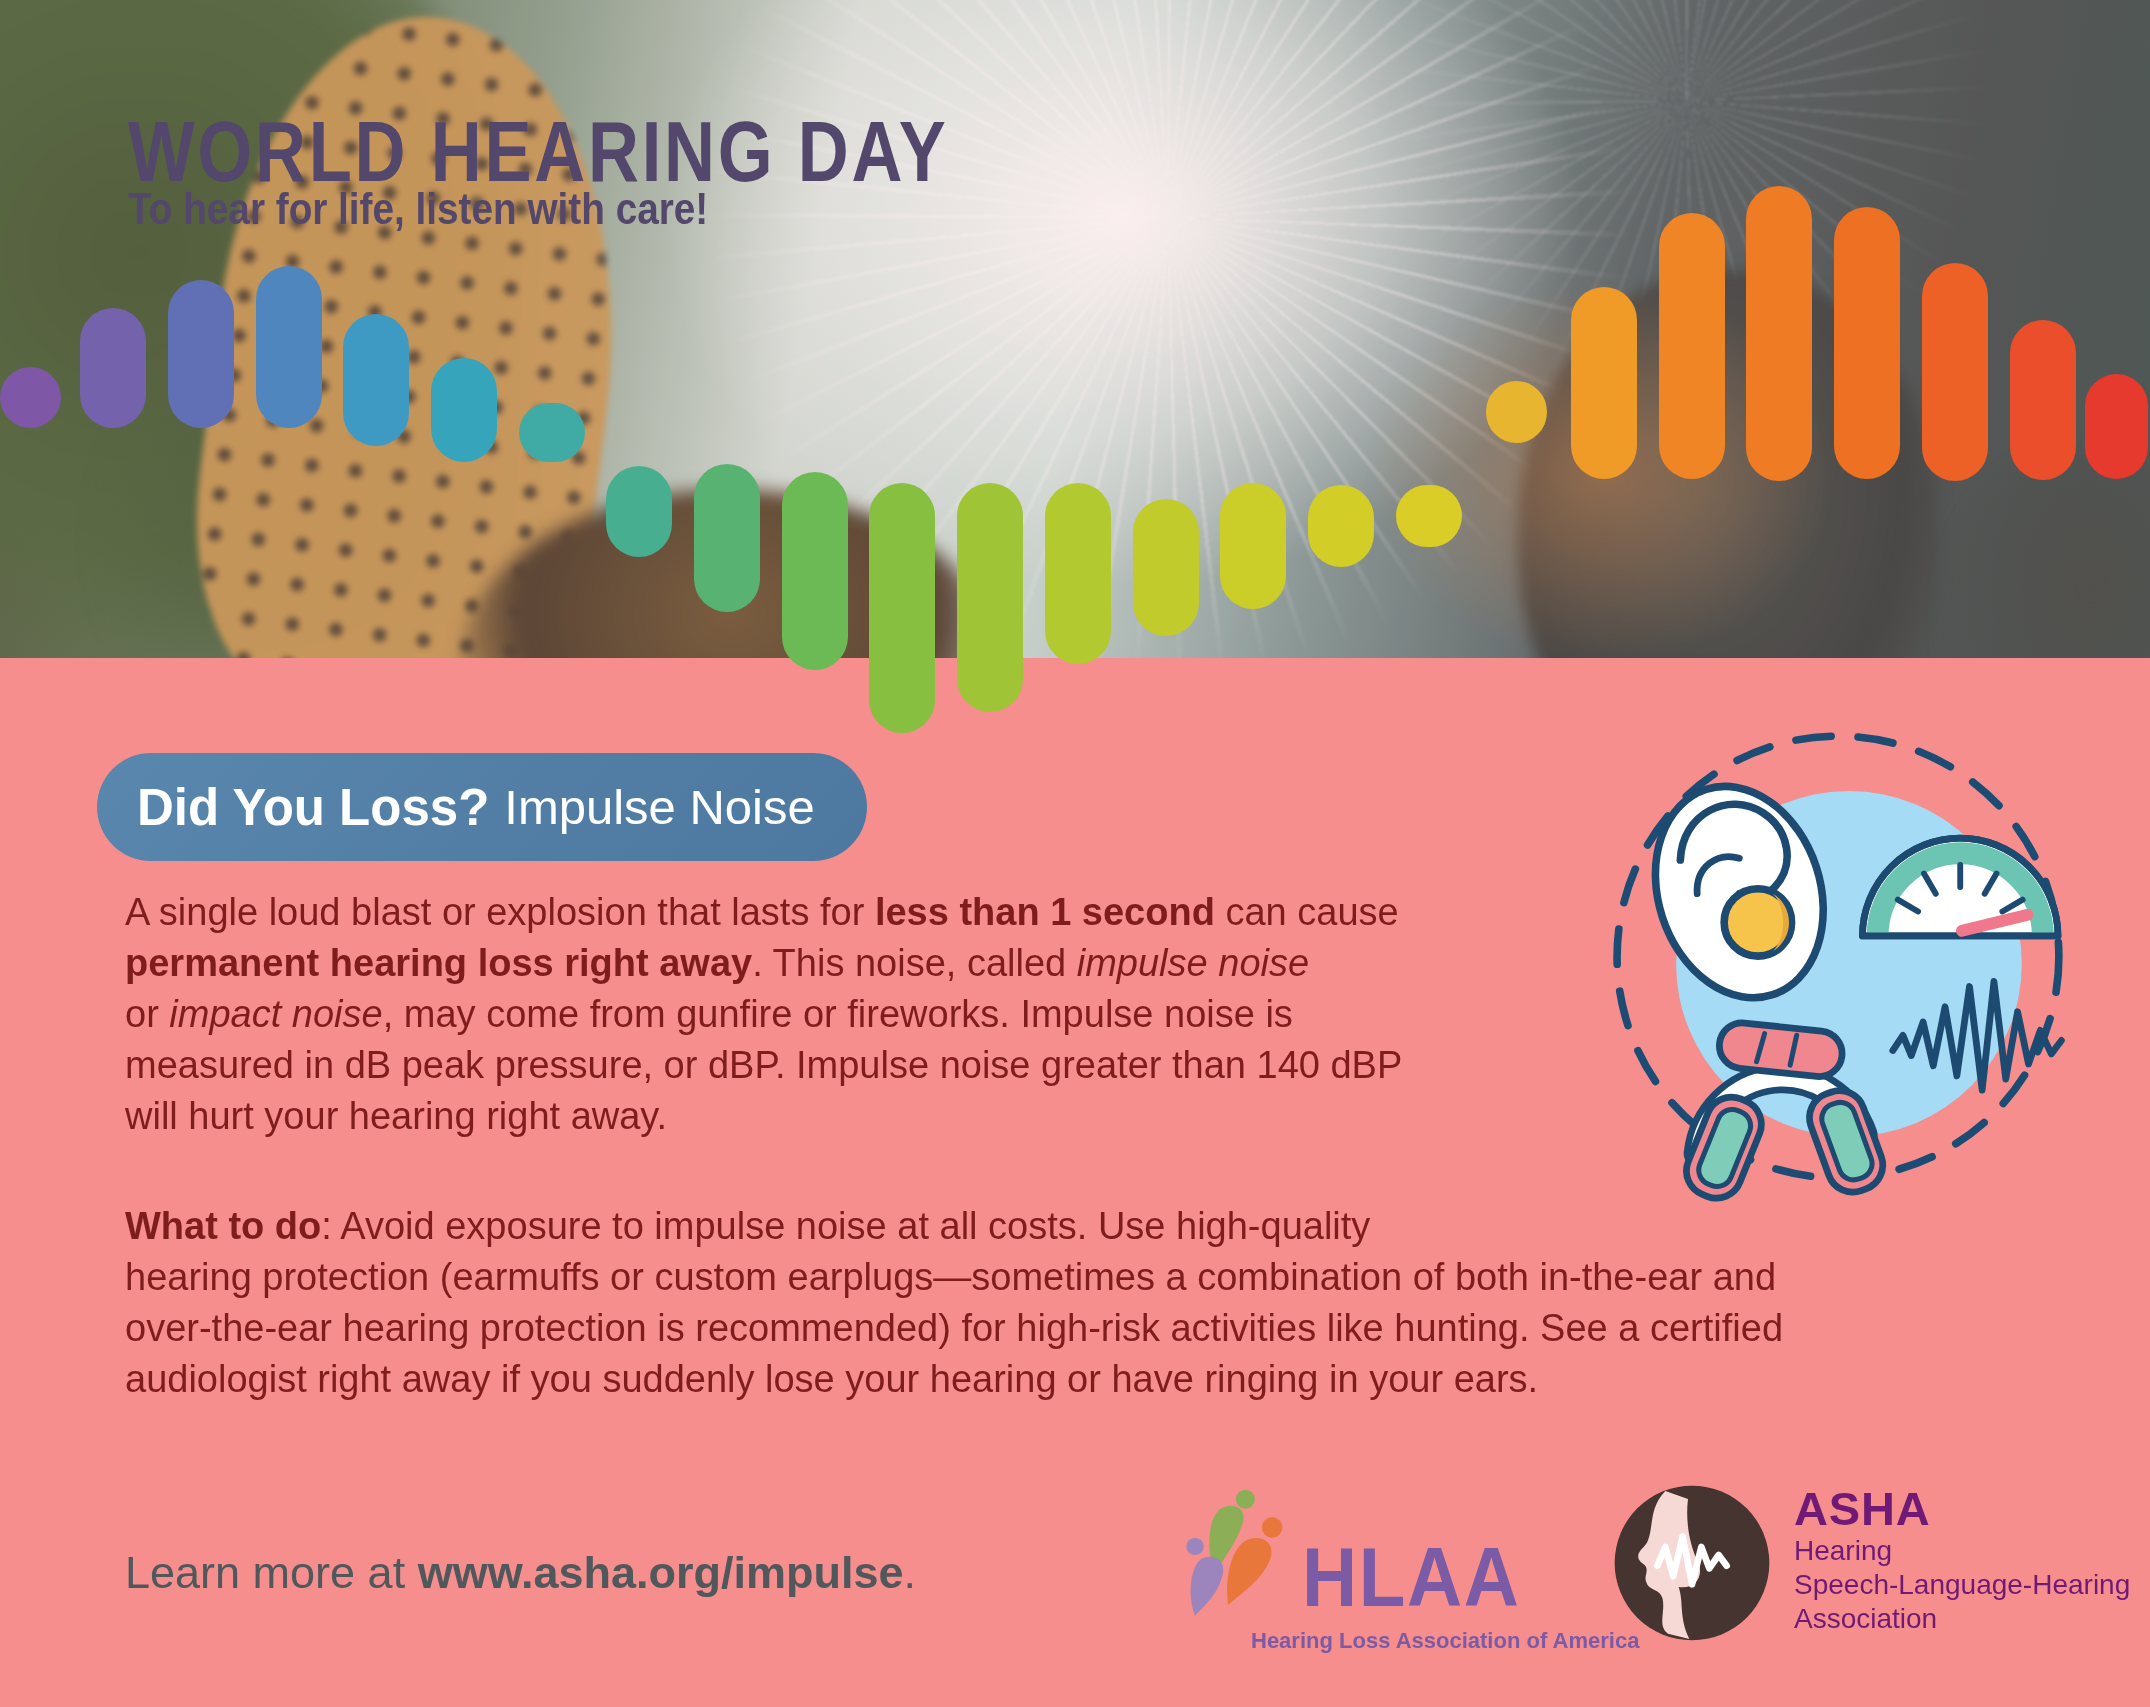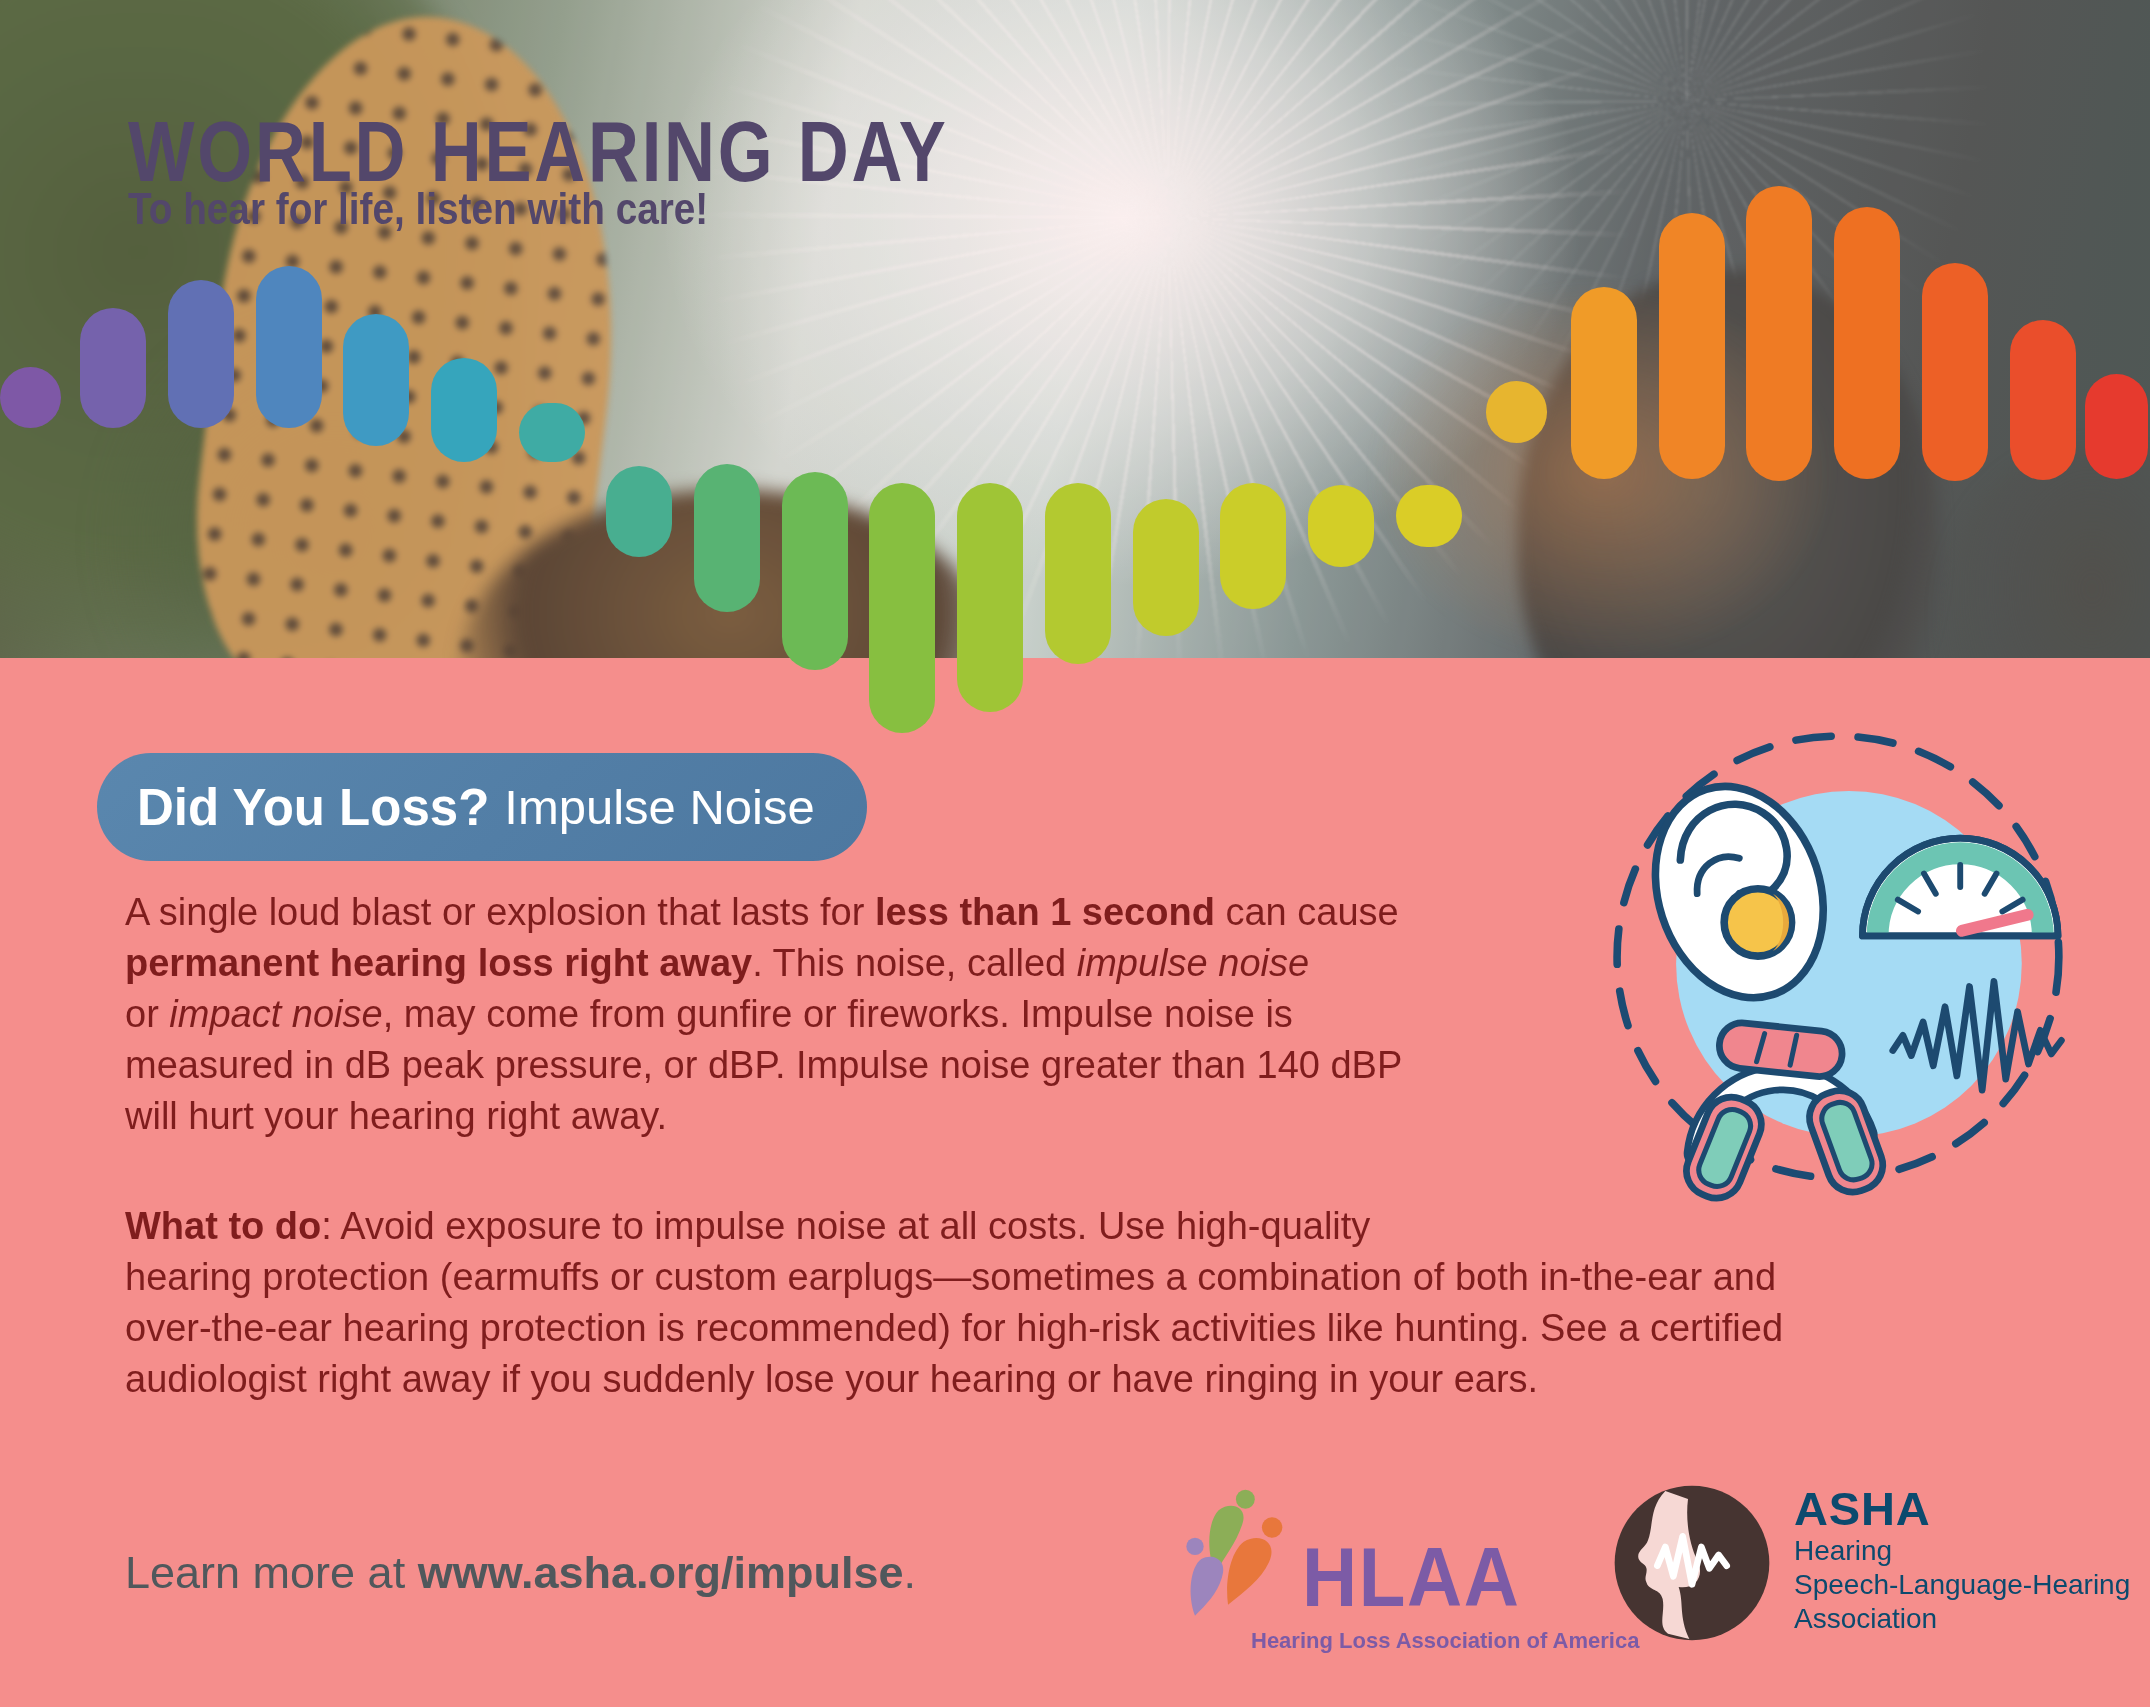--- a/index.html
+++ b/index.html
@@ -84,21 +84,21 @@
 
   
   .illus{position:absolute;left:1596px;top:715px;width:489px;height:489px;z-index:4;}
 
   
   .hlaa{position:absolute;left:1184px;top:1481px;width:379px;z-index:4;}
   .hlaa-row{display:flex;align-items:flex-end;}
   .hlaa-acronym{font-size:83px;font-weight:700;color:#7C5BA6;letter-spacing:1.7px;transform:scaleX(.92);transform-origin:left center;}
   .hlaa-name{margin-top:1.7px;margin-left:67px;font-size:22px;font-weight:700;color:#7C5BA6;white-space:nowrap;}
   .asha{position:absolute;left:1612px;top:1483px;z-index:4;display:flex;align-items:flex-start;}
-  .asha-text{margin-left:22px;color:#0c4a6e;}
+  .asha-text{margin-left:22px;color:#701a75;}
   .asha-acronym{font-size:47px;font-weight:800;letter-spacing:0.8px;line-height:51px;}
   .asha-line{font-size:28px;font-weight:400;line-height:34px;}
 </style>
 </head>
 <body>
 
 <div class="poster">
 
   <div class="photo">
     <div class="ph ph-base"></div>

